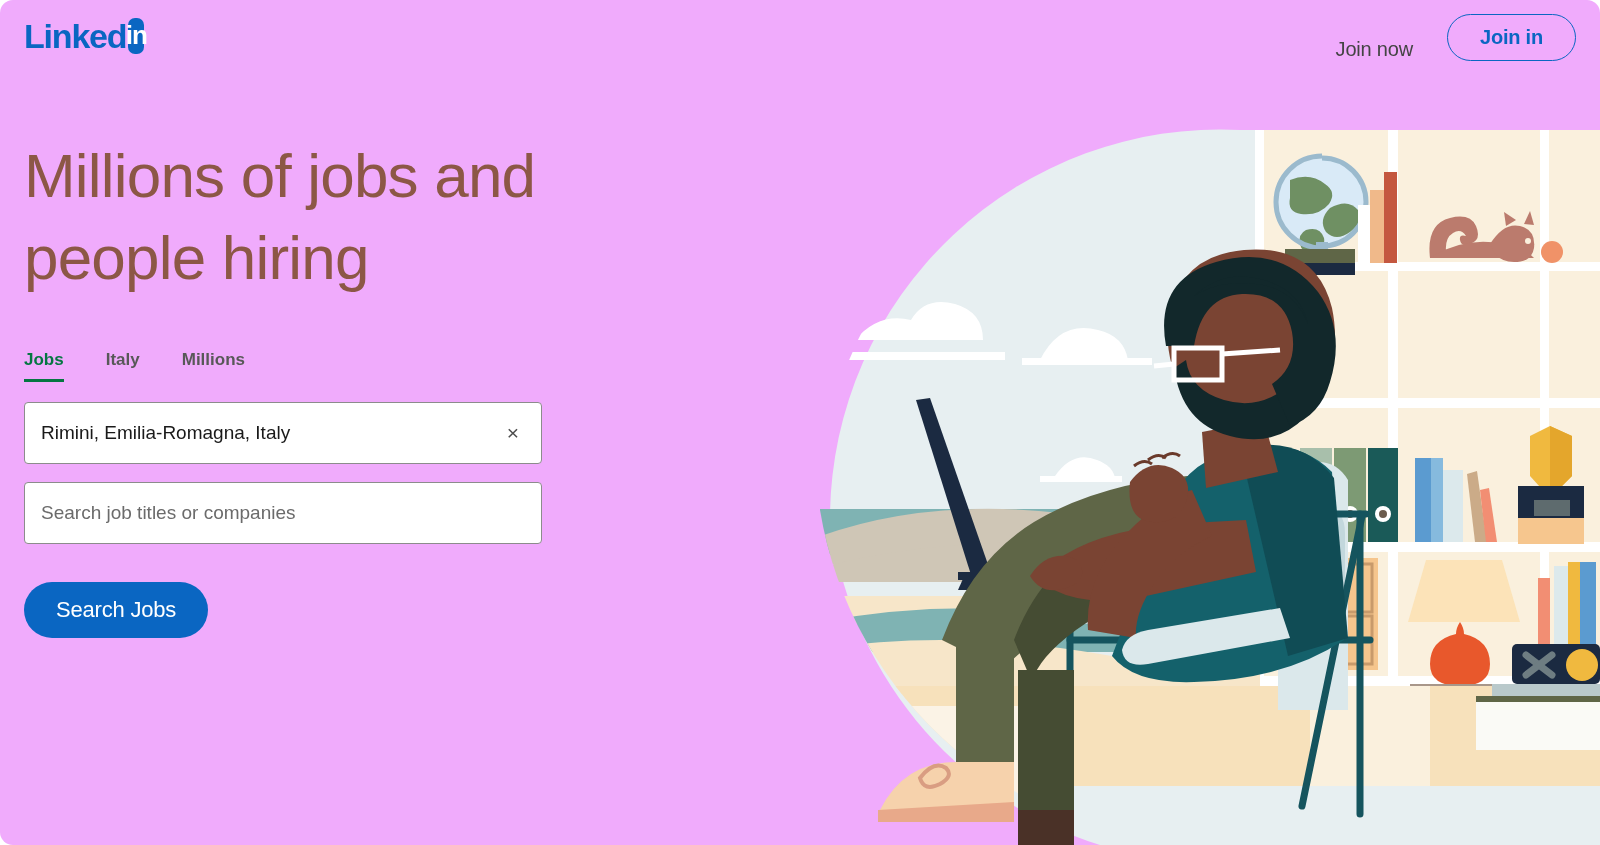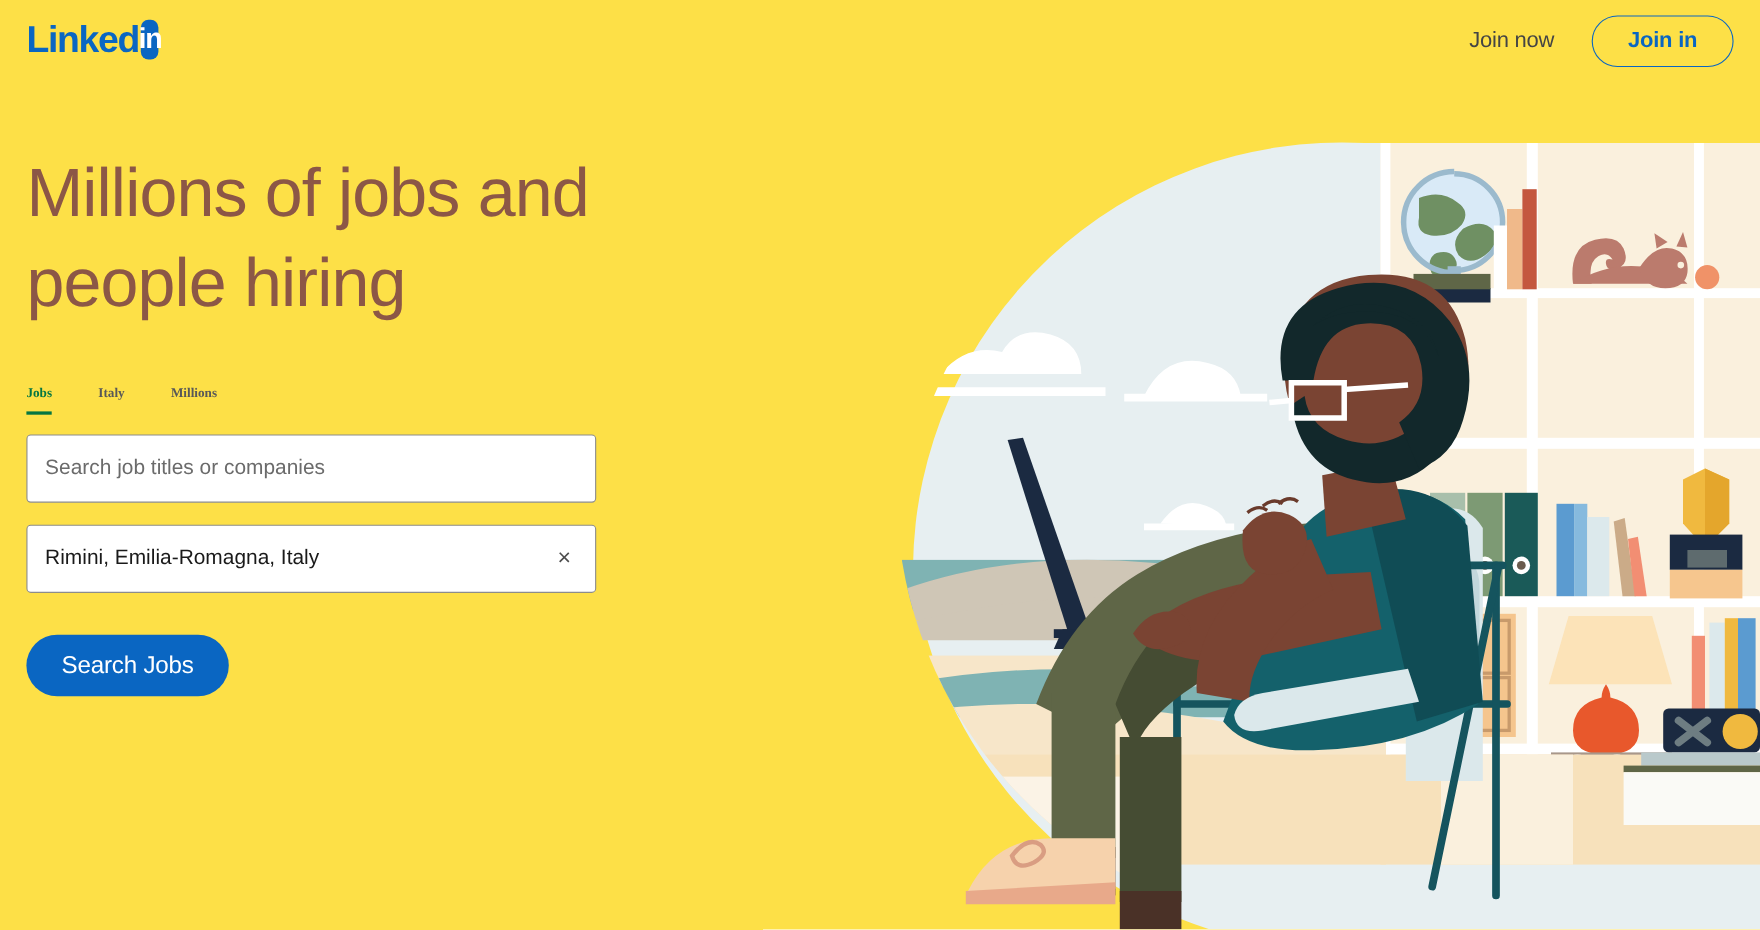--- a/index.html
+++ b/index.html
@@ -2,21 +2,21 @@
 <html><head>
 <meta charset="utf-8">
 <style>
   * { margin:0; padding:0; box-sizing:border-box; }
   html, body {
     width:1600px; height:845px;
     background:#ffffff;
     font-family:"Liberation Sans", sans-serif;
     overflow:hidden;
   }
-  .page { position:relative; width:1600px; height:845px; background:#fde047; }
+  .page { position:relative; width:1600px; height:845px; background:#f0abfc;border-radius:13px; }
 
   
   .header {
     position:absolute; top:0; left:0; width:1600px; height:78px;
     display:flex; align-items:center;
   }
   .logo {
     position:absolute; left:24px; top:17px;
     display:flex; align-items:center; height:38px;
   }
@@ -27,21 +27,21 @@
   .logo-box {
     width:16px; height:36px; background:#0a66c2; border-radius:7px;
     margin-left:2px; display:flex; align-items:center; justify-content:center;
   }
   .logo-in {
     font-size:26px; font-weight:bold; color:#ffffff;
     letter-spacing:-1px; line-height:26px; padding-bottom:2px;
   }
   .nav-right {
     position:absolute; right:24px; top:14px;
-    display:flex; align-items:center; gap:34px;
+    display:flex; align-items:flex-end; gap:34px;
   }
   .join-now {
     font-size:20px; color:#444444; letter-spacing:-0.2px;
     cursor:pointer; background:none; border:none;
     font-family:"Liberation Sans", sans-serif;
   }
   .sign-in {
     font-size:20px; font-weight:bold; color:#0a66c2;
     border:1.6px solid #0a66c2; border-radius:30px;
     padding:11px 32px; background:transparent; cursor:pointer;
@@ -50,23 +50,23 @@
 
   
   .hero-left { position:absolute; left:24px; top:135px; width:640px; }
   .headline {
     font-size:62px; font-weight:300; color:#8c5746;
     line-height:1.33; letter-spacing:-0.8px; max-width:600px;
   }
 
   .tabs { display:flex; gap:42px; margin-top:50px; }
   .tab {
-    font-size:12px; font-weight:bold; color:#585858;
+    font-size:17px; font-weight:bold; color:#585858;
     padding-bottom:12px; cursor:pointer; position:relative;
-    background:none; border:none; font-family:Liberation Serif, serif;
+    background:none; border:none; font-family:Liberation Sans, sans-serif;
   }
   .tab.active { color:#057642; }
   .tab.active::after {
     content:""; position:absolute; left:0; right:0; bottom:0;
     height:2.5px; background:#057642;
   }
 
   .field {
     width:518px; height:62px; margin-top:20px;
     border:1px solid #8c8c8c; border-radius:4px;
@@ -120,27 +120,27 @@
 
   <div class="hero-left">
     <h1 class="headline">Millions of jobs and people hiring</h1>
 
     <div class="tabs">
       <button class="tab active">Jobs</button>
       <button class="tab">Italy</button>
       <button class="tab">Millions</button>
     </div>
 
-    <div class="field field-first">
-      <input type="text" placeholder="Search job titles or companies" style="">
-    </div>
-
     <div class="field">
       <input type="text" value="Rimini, Emilia-Romagna, Italy" style="">
       <button class="clear-btn">×</button>
+    </div>
+
+    <div class="field field-first">
+      <input type="text" placeholder="Search job titles or companies" style="">
     </div>
 
     <button class="search-btn">Search Jobs</button>
   </div>
 
   <div class="illustration">
     <svg width="830" height="735" viewBox="0 0 830 735" xmlns="http://www.w3.org/2000/svg">
       <defs>
         <clipPath id="circleClip">
           <path d="M 440 0 A 400 400 0 0 0 50 400 A 400 400 0 0 0 440 735 L 830 735 L 830 0 Z"></path>

